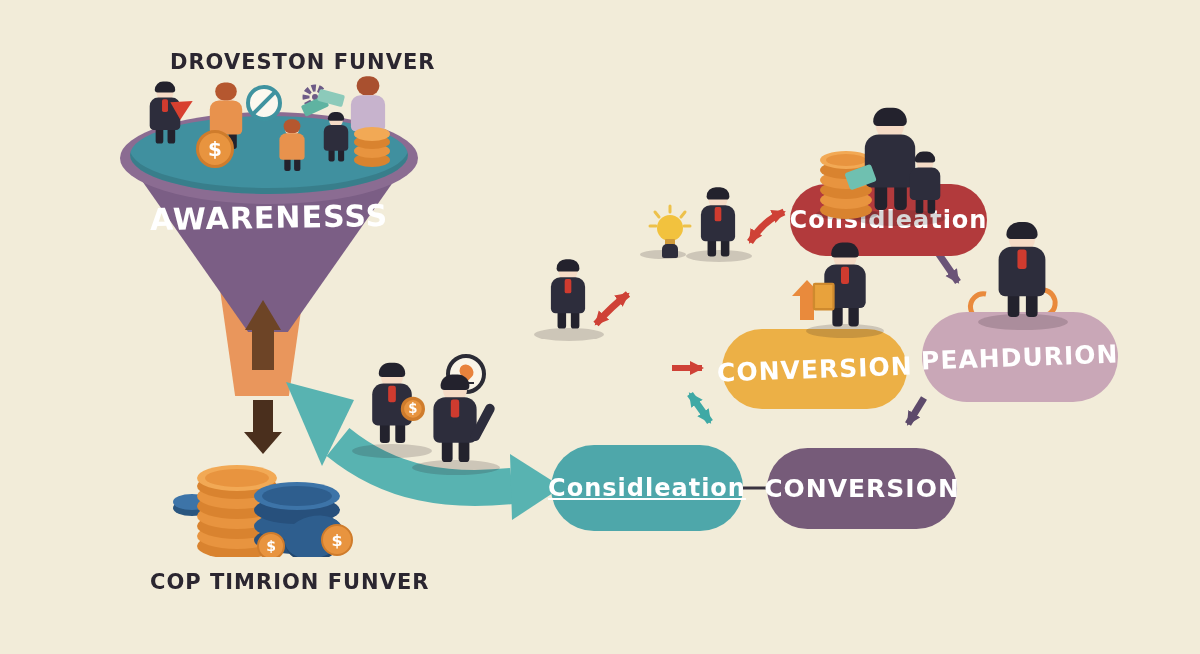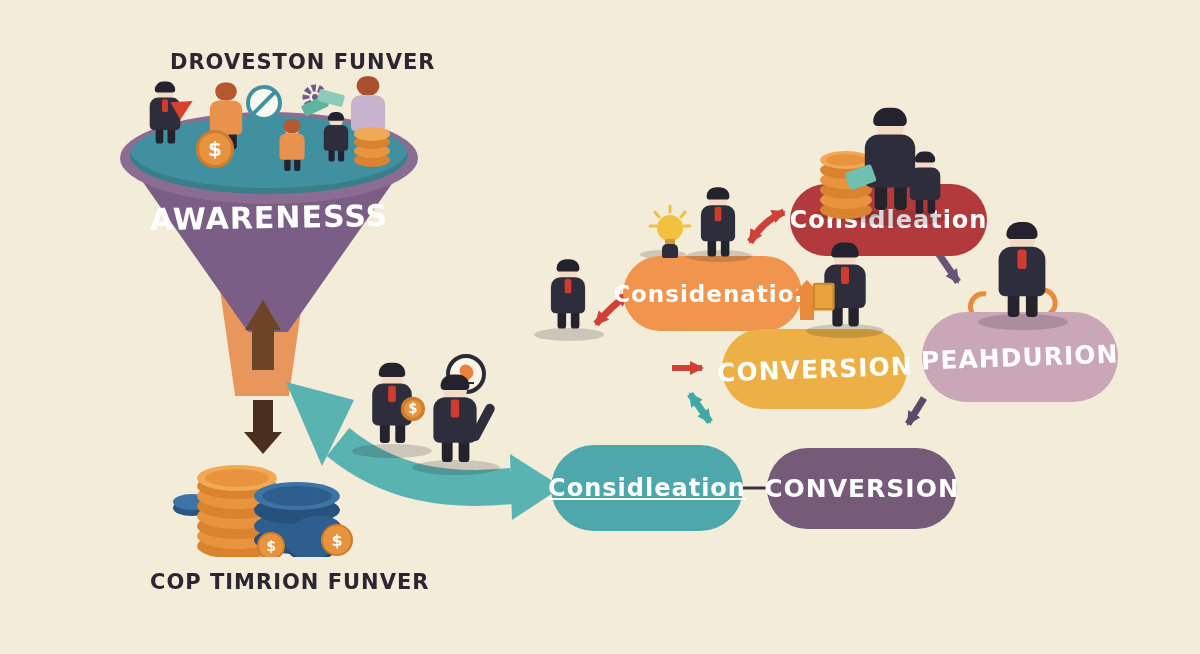--- a/index.html
+++ b/index.html
@@ -219,23 +219,20 @@
     <line x1="672" y1="368" x2="702" y2="368" stroke="#cf4136" stroke-width="6" marker-end="url(#mk-red)"></line>
     <line x1="936" y1="250" x2="958" y2="282" stroke="#6a5377" stroke-width="7" marker-end="url(#mk-purple)"></line>
     <line x1="690" y1="394" x2="710" y2="422" stroke="#3fa9a5" stroke-width="7" marker-start="url(#mk-teal)" marker-end="url(#mk-teal)"></line>
     <line x1="924" y1="398" x2="908" y2="424" stroke="#5d4a6b" stroke-width="7" marker-end="url(#mk-dpurple)"></line>
     <line x1="742" y1="488" x2="766" y2="488" stroke="#3a3340" stroke-width="3"></line>
 
     <path d="M 986 294 A 13 13 0 1 0 990 318" stroke="#e98a3c" stroke-width="5" fill="none" marker-end="url(#mk-orange)"></path>
     <path d="M 1044 290 A 13 13 0 1 1 1040 316" stroke="#e98a3c" stroke-width="5" fill="none" marker-end="url(#mk-orange)"></path>
   </svg>
 
-  <div class="abs pill" style="left: 623px; top: 256px; width: 179px; height: 75px; background: rgb(240, 148, 78);">
-    <span class="pill-label" style="font-size:23px;">Considenation</span>
-  </div>
   <div class="abs pill" style="left: 790px; top: 184px; width: 197px; height: 72px; background: rgb(178, 58, 60);">
     <span class="pill-label" style="font-size:24px;">Considleation</span>
   </div>
   <div class="abs pill" style="left: 722px; top: 329px; width: 185px; height: 80px; background: rgb(236, 176, 70);">
     <span class="pill-label" style="transform:rotate(-2deg);">CONVERSION</span>
   </div>
   <div class="abs pill" style="left: 922px; top: 312px; width: 196px; height: 90px; background: rgb(201, 167, 183);">
     <span class="pill-label" style="transform:rotate(-2deg);">PEAHDURION</span>
   </div>
   <div class="abs pill" style="left: 551px; top: 445px; width: 192px; height: 86px; background: rgb(78, 167, 170);">

